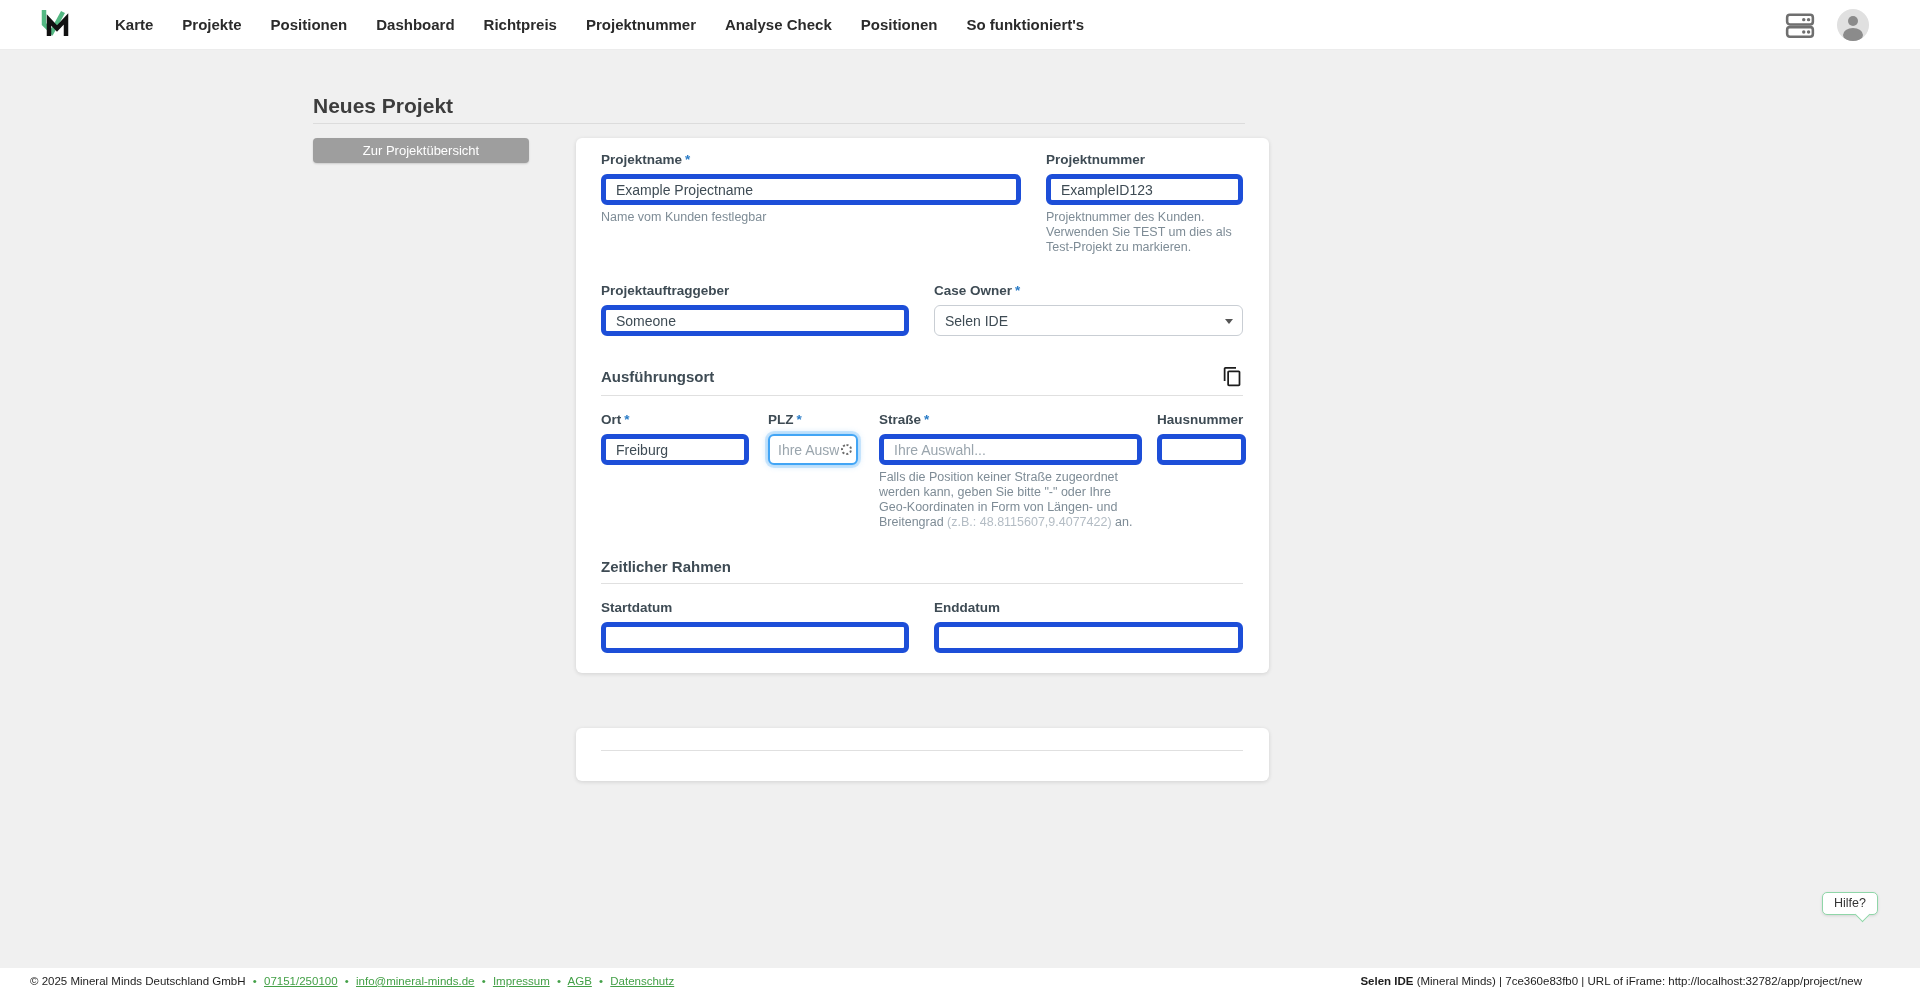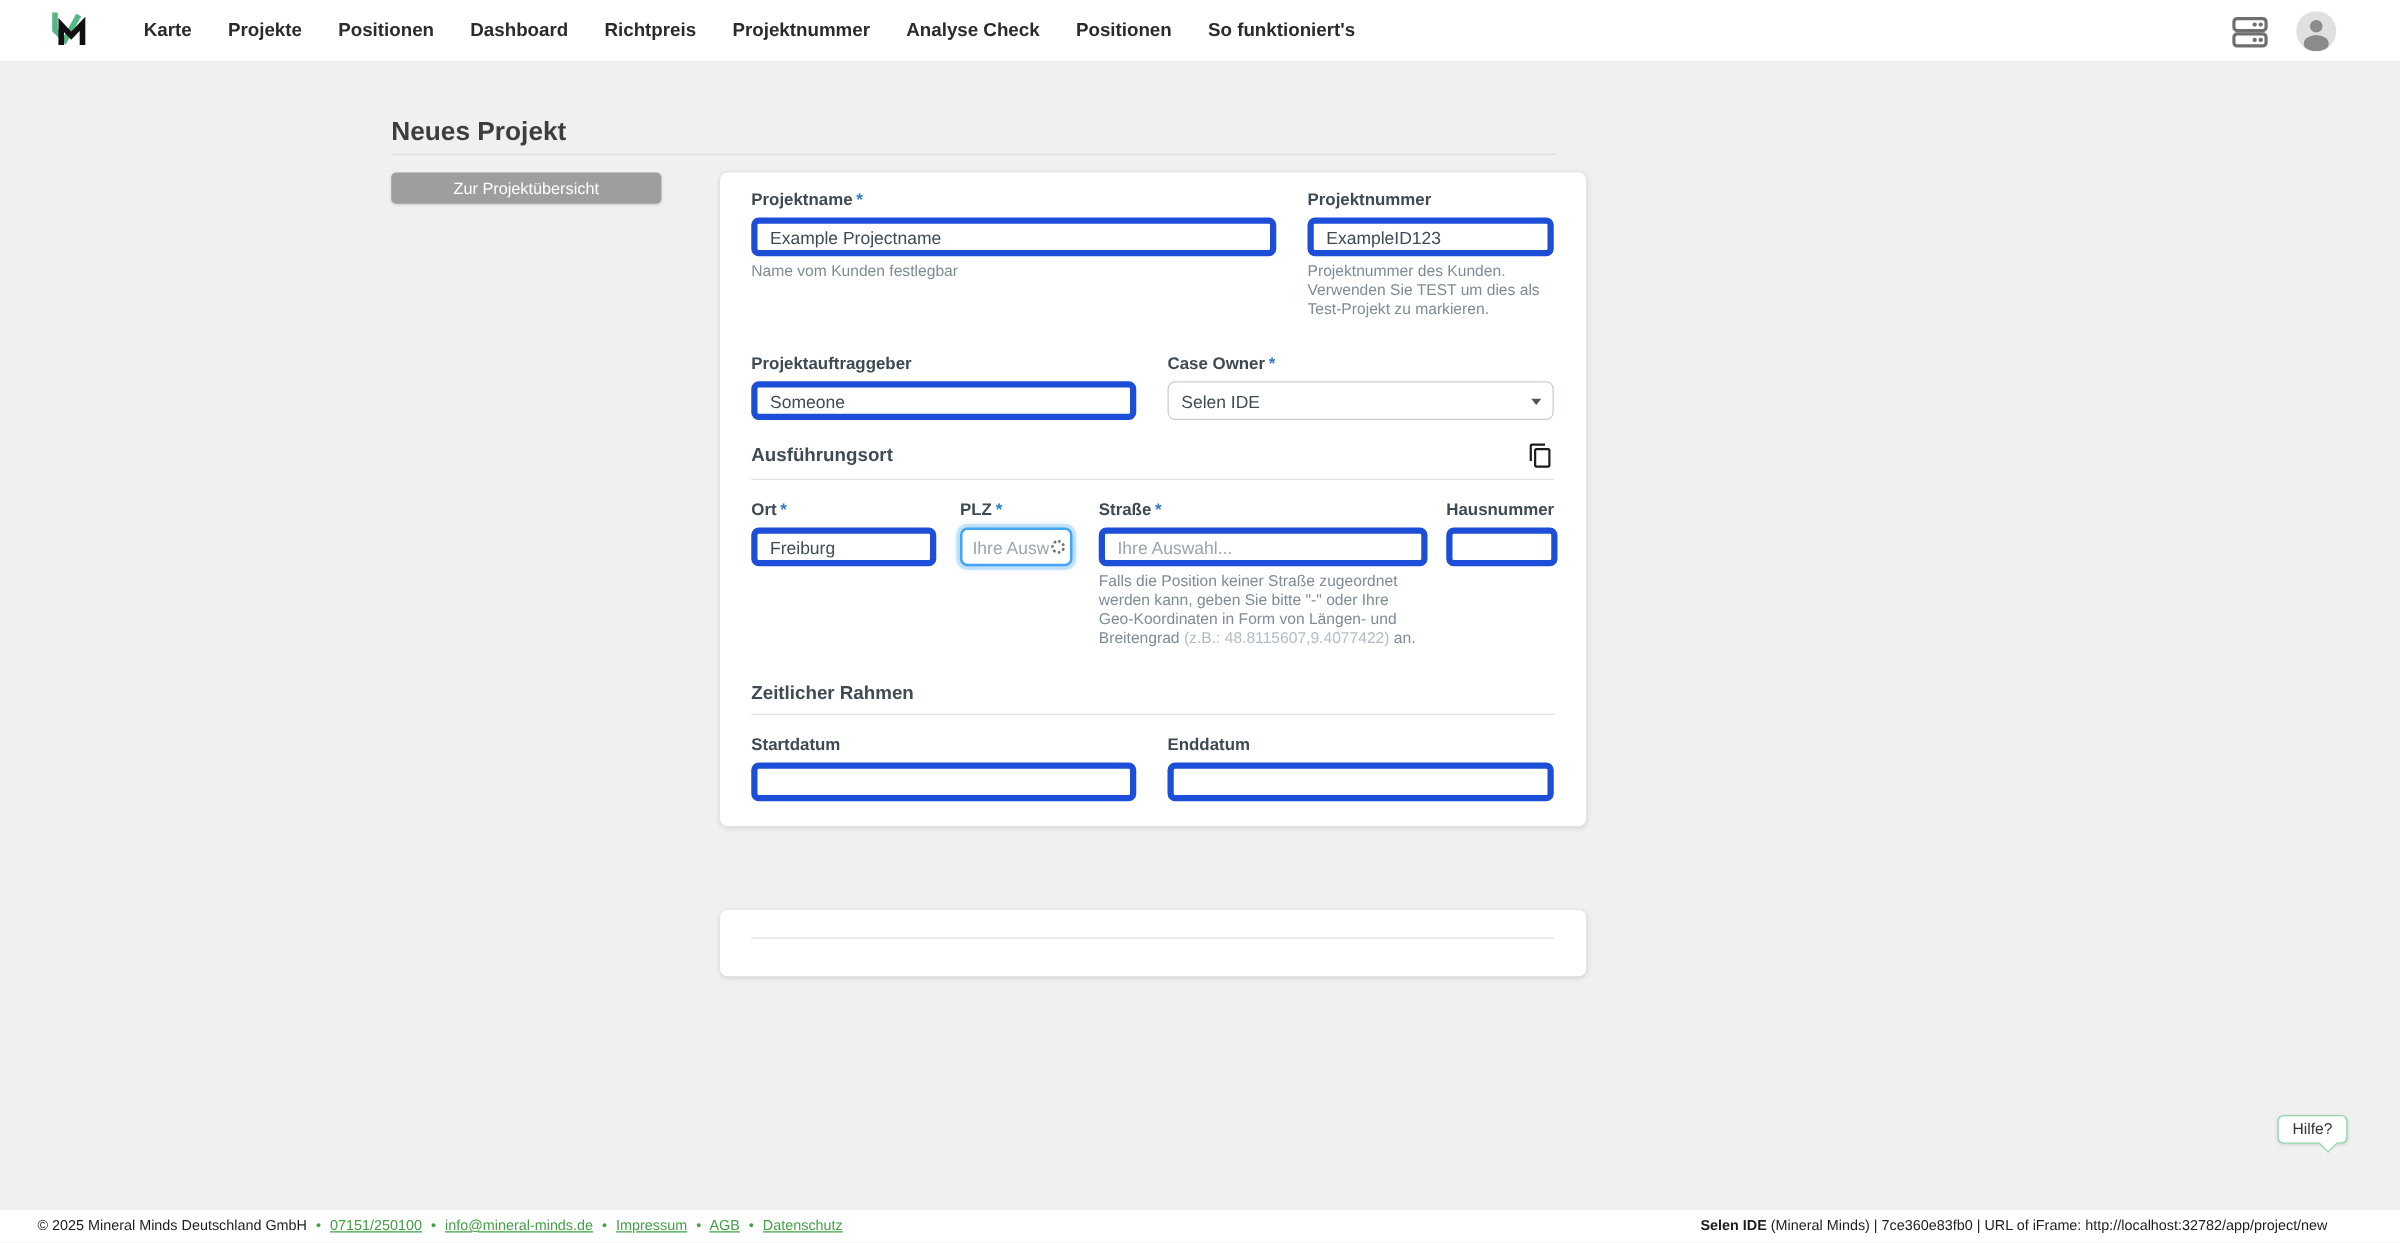--- a/index.html
+++ b/index.html
@@ -38,21 +38,21 @@
   .req { color:#2a7cc7; margin-left:3px; }
   .text-input { width:100%; height:31px; border:5px solid #1d4ed8; border-radius:6px; padding:0 10px;
                 font-size:14px; color:#3e4b54; background:#ffffff; font-family:inherit; }
   .text-input:disabled { background:#ececec; border-color:#dadada; }
   .text-input::placeholder { color:#9aa5ad; }
   .hint { font-size:12.5px; color:#7e8c96; margin-top:5px; line-height:1.2; }
   .hint .light { color:#b3bcc4; }
 
   .mt-row2 { margin-top:26px; }
   .mt-row3 { margin-top:28px; }
-  .mt-section { margin-top:18px;text-align:right; }
+  .mt-section { margin-top:30px;text-align:right; }
   .mt-inputs { margin-top:16px; }
 
   .section-head { display:flex; align-items:center; justify-content:space-between; }
   .section-title { font-size:15px; font-weight:700; color:#3e4b54; }
   .section-rule { border:none; border-top:1px solid #e0e0e0; margin-top:8px; }
   .icon-btn { background:none; border:none; cursor:pointer; padding:0; line-height:0; }
 
   
   .select-box { position:relative; width:100%; height:31px; border:1px solid #c9ced4; border-radius:6px;
                 background:#fff; display:flex; align-items:center; padding:0 24px 0 10px; font-size:14px;

